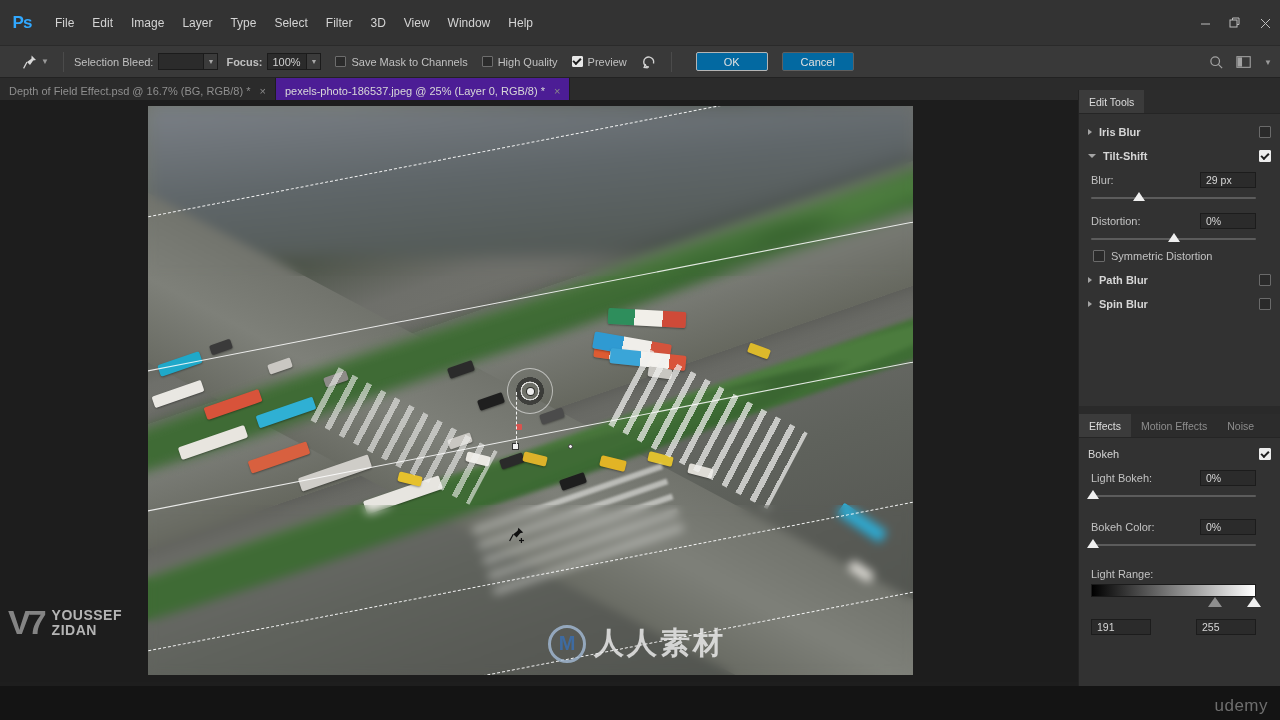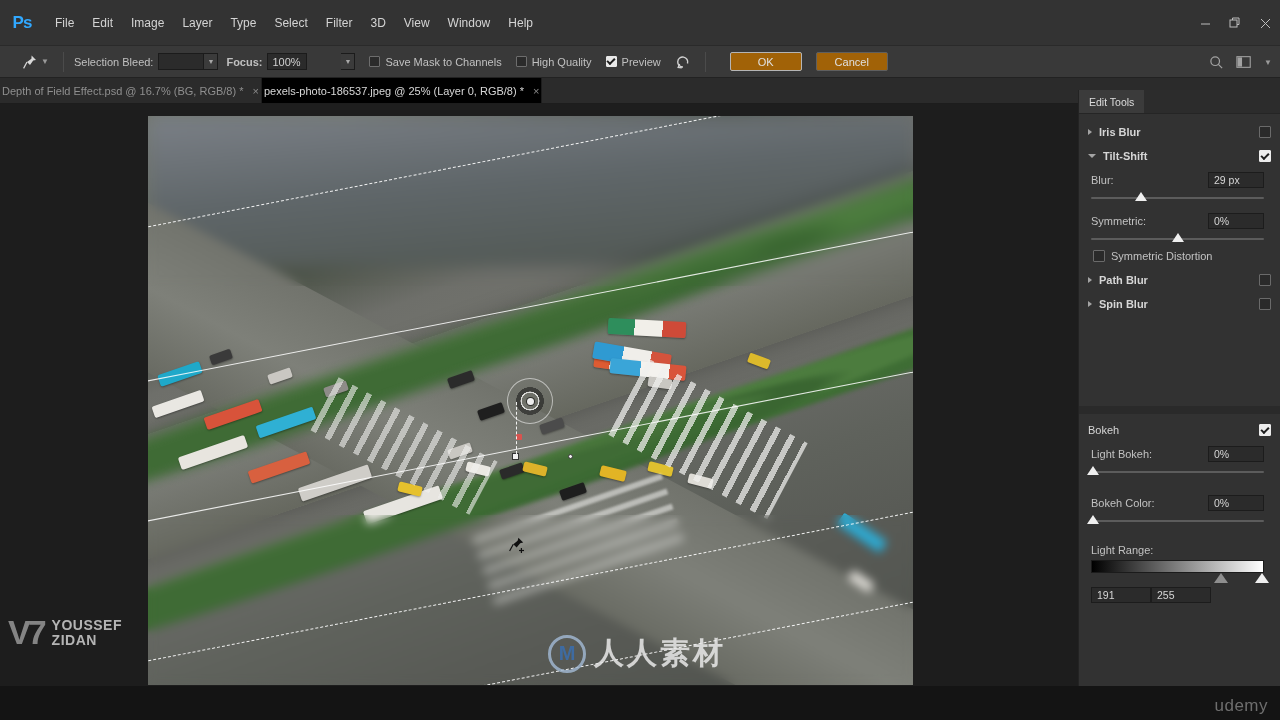--- a/index.html
+++ b/index.html
@@ -90,51 +90,51 @@
   .cbox.on::after {
     content: ""; width: 6px; height: 3px;
     border-left: 2px solid #1d1d1d; border-bottom: 2px solid #1d1d1d;
     transform: rotate(-45deg); margin-bottom: 2px;
   }
   .reset-icon { margin-left: 14px; width: 16px; height: 16px; }
   .btn-ok, .btn-cancel {
     height: 19px; min-width: 72px;
     display: flex; align-items: center; justify-content: center;
     font-size: 11px; color: #e0e0e0;
-    background: #a16207;
+    background: #0369a1;
     border: 1px solid #5f5f5f; border-radius: 2px;
     margin-left: 14px;
   }
   .btn-ok { border-color: #b5b5b5; }
   .right-opts {
     position: absolute; right: 8px; top: 0; height: 32px;
     display: flex; align-items: center; gap: 12px;
   }
   .search-ico, .ws-ico { opacity: .75; }
 
   
   .tabbar {
     position: absolute; top: 78px; left: 0; width: 1280px; height: 26px;
     background: #2b2b2b;
     display: flex; align-items: stretch;
     border-bottom: 1px solid #1d1d1d;
   }
   .doctab {
     display: flex; align-items: center; gap: 9px;
-    padding: 0 2px; font-size: 11px;
+    padding: 0 9px; font-size: 11px;
     color: #8f8f8f; background: #2b2b2b;
     border-right: 1px solid #1d1d1d;
     white-space: nowrap;
   }
-  .doctab.active { background: #000000; color: #d8d8d8; }
+  .doctab.active { background: #4c1d95; color: #d8d8d8; }
   .tab-x { font-size: 11px; color: #8a8a8a; }
 
   
   .canvas-area {
-    position: absolute; top: 110px; left: 0;
+    position: absolute; top: 100px; left: 0;
     width: 1078px; height: 582px;
     background: #1d1d1d; overflow: hidden;
   }
   .photo-wrap {
     position: absolute; left: 148px; top: 6px;
     width: 765px; height: 569px;
     overflow: hidden;
     background: #5b5e55;
   }
   
@@ -280,21 +280,21 @@
     width: 12px; height: 12px; flex: none;
     background: #2a2a2a; border: 1px solid #6a6a6a; border-radius: 1px;
     display: flex; align-items: center; justify-content: center;
   }
   .blur-cb.on { background: #ececec; border-color: #ececec; }
   .blur-cb.on::after {
     content: ""; width: 6px; height: 3px;
     border-left: 2px solid #1d1d1d; border-bottom: 2px solid #1d1d1d;
     transform: rotate(-45deg); margin-bottom: 2px;
   }
-  .ctl-block { padding: 2px 16px 6px 12px; }
+  .ctl-block { padding: 2px 24px 6px 12px; }
   .ctl-line {
     display: flex; align-items: center; justify-content: space-between;
     height: 20px;
   }
   .ctl-label { font-size: 11px; color: #c2c2c2; }
   .ctl-val {
     width: 56px; height: 16px; background: #2b2b2b;
     border: 1px solid #1c1c1c; color: #d6d6d6;
     font-size: 10.5px; display: flex; align-items: center;
     padding-left: 5px;
@@ -327,21 +327,21 @@
   .range-row { position: relative; height: 14px; }
   .range-thumb {
     position: absolute; top: 0; width: 0; height: 0;
     border-left: 7px solid transparent;
     border-right: 7px solid transparent;
     border-bottom: 10px solid #efefef;
     transform: translateX(-7px);
   }
   .range-thumb.dim { border-bottom-color: #8e8e8e; }
   .range-fields {
-    display: flex; justify-content: flex-start; margin-top: 0;
+    display: flex; justify-content: space-between; margin-top: 8px;
   }
   .range-field {
     width: 60px; height: 16px; background: #2b2b2b;
     border: 1px solid #1c1c1c; color: #d6d6d6;
     font-size: 10.5px; display: flex; align-items: center;
     padding-left: 5px;
   }
 
   
   .statusbar {
@@ -458,21 +458,21 @@
     </div>
     <div class="sep"></div>
 
     <span class="opt-label">Selection Bleed:</span>
     <div style="display:flex;align-items:center;">
       <div class="opt-field w-narrow"></div>
       <div class="drop-arrow">▼</div>
     </div>
 
     <span class="opt-label" style="margin-left:8px;font-weight:bold;">Focus:</span>
-    <div style="display:flex;align-items:center;gap:34px;">
+    <div style="display:flex;align-items:center;">
       <div class="opt-field w-focus">100%</div>
       <div class="drop-arrow">▼</div>
     </div>
 
     <div class="cb-wrap">
       <span class="cbox"></span>
       <span class="opt-label">Save Mask to Channels</span>
     </div>
 
     <div class="cb-wrap">
@@ -644,21 +644,21 @@
         <div class="ctl-line">
           <span class="ctl-label">Blur:</span>
           <span class="ctl-val">29 px</span>
         </div>
         <div class="slider">
           <div class="track"></div>
           <div class="thumb" style="left:29%;"></div>
         </div>
 
         <div class="ctl-line" style="margin-top:6px;">
-          <span class="ctl-label">Symmetric:</span>
+          <span class="ctl-label">Distortion:</span>
           <span class="ctl-val">0%</span>
         </div>
         <div class="slider">
           <div class="track"></div>
           <div class="thumb" style="left:50%;"></div>
         </div>
 
         <div class="mini-cb-row">
           <span class="blur-cb"></span>
           <span class="mini-label">Symmetric Distortion</span>
@@ -676,20 +676,25 @@
         <span class="blur-name">Spin Blur</span>
         <span class="blur-cb"></span>
       </div>
 
       <div class="pnl-gap"></div>
     </div>
 
     <div class="panel-split"></div>
 
     <div class="pnl">
+      <div class="pnl-tabs">
+        <div class="pnl-tab active">Effects</div>
+        <div class="pnl-tab">Motion Effects</div>
+        <div class="pnl-tab">Noise</div>
+      </div>
 
       <div class="blur-row" style="margin-top:4px;">
         <span class="blur-name" style="font-weight:normal;">Bokeh</span>
         <span class="blur-cb on"></span>
       </div>
 
       <div class="ctl-block">
         <div class="ctl-line">
           <span class="ctl-label">Light Bokeh:</span>
           <span class="ctl-val">0%</span>

